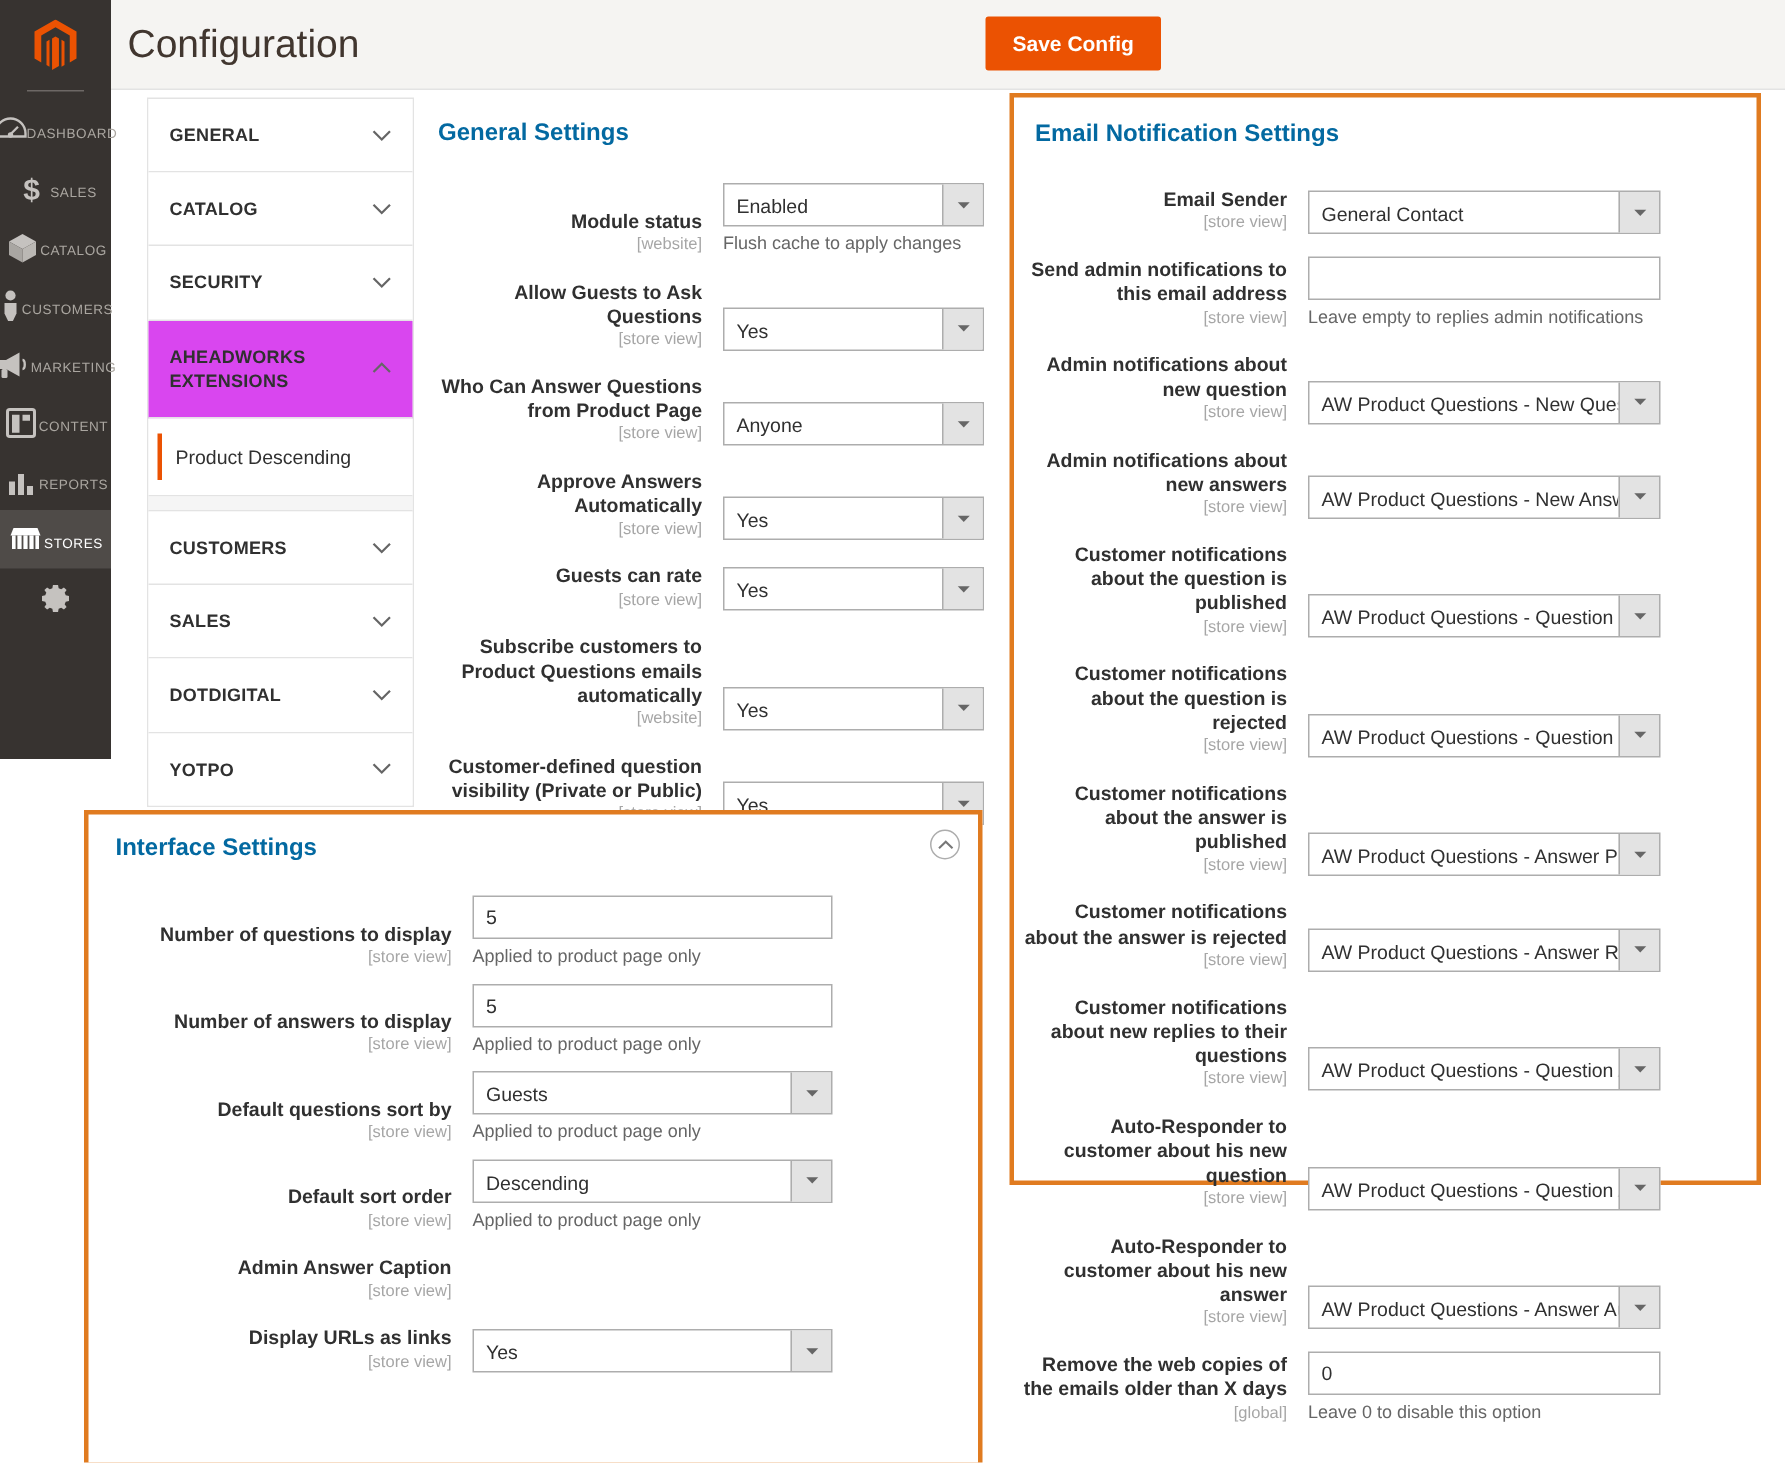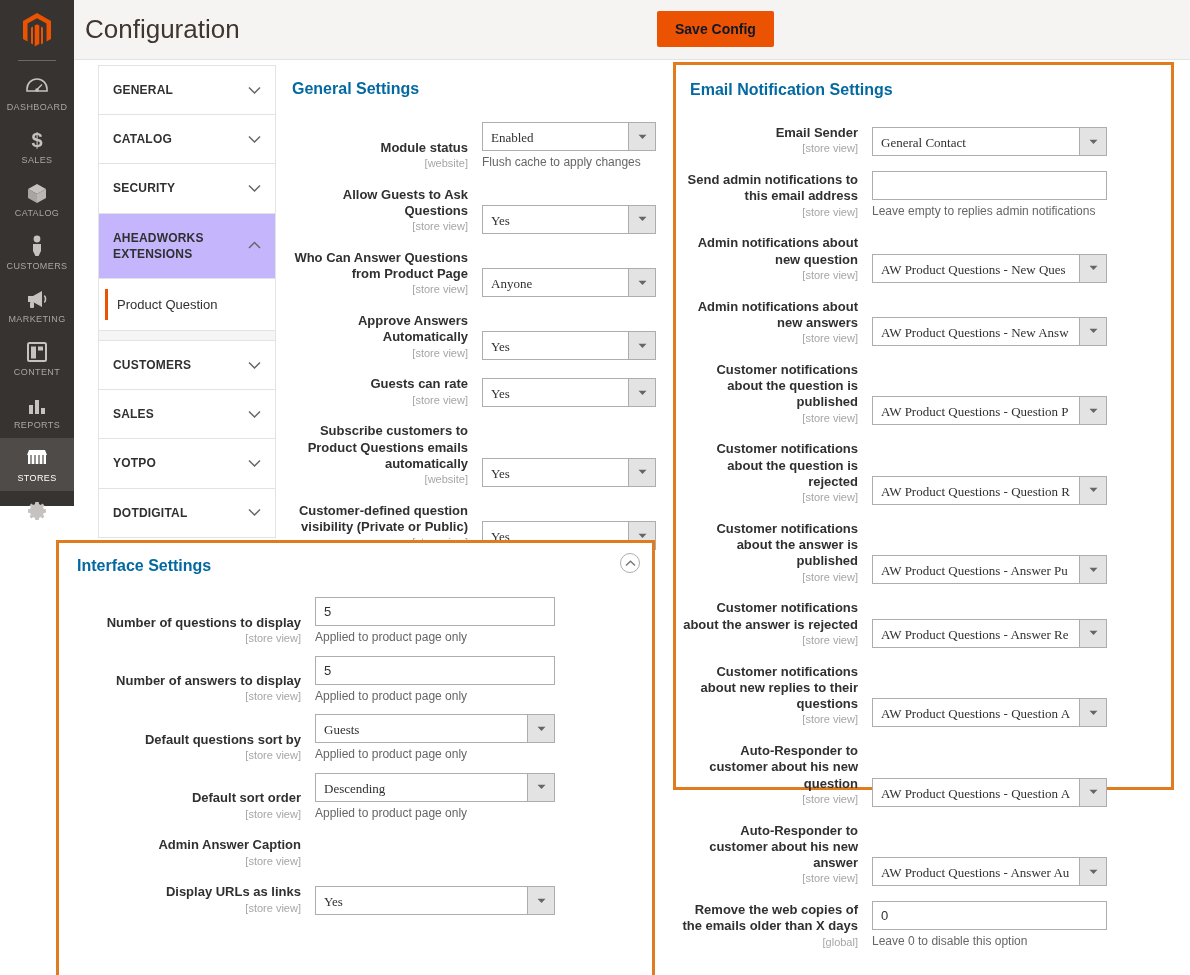--- a/index.html
+++ b/index.html
@@ -16,21 +16,21 @@
     position: absolute; left: 0; top: 0; width: 74px; height: 506px;
     background: #373330;
   }
   .logo-wrap {
     height: 60px; display:flex; align-items:center; justify-content:center;
   }
   .logo-sep {
     width: 38px; height: 1px; background:#6d6865; margin: 0 auto 6px auto;
   }
   .nav-item {
-    display:flex; flex-direction:column; align-items:center; justify-content:center;
+    display:flex; flex-direction:row; align-items:center; justify-content:center;
     padding: 9px 0 8px 0; color:#aaa6a0; cursor:pointer;
   }
   .nav-item.active { background:#4f4b48; color:#fff; }
   .nav-item .nav-label {
     font-size: 9px; letter-spacing:.4px; margin-top:4px; text-transform:uppercase;
     font-family: "Liberation Sans", sans-serif;
   }
   .nav-icon { width:24px; height:22px; display:flex; align-items:center; justify-content:center; }
   .nav-icon svg { display:block; }
 
@@ -39,42 +39,42 @@
     position:absolute; left:74px; top:0; width:1116px; height:60px;
     background:#f5f4f2; border-bottom:1px solid #e3e3e3;
   }
   .page-title {
     position:absolute; left:11px; top:14px;
     font-size:26px; color:#41362f; font-weight:400;
     font-family:"Liberation Sans", sans-serif;
   }
   .save-config-btn {
     position:absolute; left:583px; top:11px;
-    background:#eb5202; color:#0f172a; border:none;
+    background:#eb5202; color:#ffffff; border:none;
     padding:10px 18px; font-size:14px; font-weight:bold;
     font-family:"Liberation Sans", sans-serif; cursor:pointer;
     border-radius:2px;
   }
 
   
   .config-menu {
     position:absolute; left:98px; top:65px; width:178px;
     background:#fff; border:1px solid #e3e3e3;
   }
   .cm-item {
     padding:16px 14px; border-bottom:1px solid #e3e3e3;
     display:flex; align-items:center; justify-content:space-between;
     cursor:pointer; background:#fff;
   }
   .cm-item:last-child { border-bottom:none; }
   .cm-title {
     font-size:12px; font-weight:bold; color:#303030; letter-spacing:.2px;
     text-transform:uppercase; line-height:1.35;
   }
-  .cm-item.open { background:#c4b5fd; }
+  .cm-item.open { background:#d946ef; }
   .chev { width:13px; height:9px; flex:0 0 13px; margin-left:6px; }
   .chev svg { display:block; }
   .cm-sub {
     background:#fff; border-bottom:1px solid #e3e3e3; padding:6px 0 6px 0;
   }
   .cm-subitem {
     position:relative; padding:12px 12px 12px 18px;
     font-size:13px; color:#303030; cursor:pointer;
   }
   .cm-subitem.active::before {
@@ -94,21 +94,20 @@
     text-align:right; padding-right:14px; padding-top:6px;
     font-size:13px; font-weight:bold; color:#303030; line-height:1.25;
   }
   .scope {
     display:block; font-size:11px; font-weight:normal; color:#a6a6a6; margin-top:1px;
   }
   .field-ctrl { position:relative; }
   .sel {
     display:flex; align-items:stretch; border:1px solid #adadad; background:#fff;
     height:29px;
-    font-family:Liberation Serif, serif;
   }
   .sel .sel-text {
     flex:1; padding:5px 8px; font-size:13px; color:#303030;
     white-space:nowrap; overflow:hidden; line-height:19px;
   }
   .sel .sel-arrow {
     width:27px; border-left:1px solid #adadad; background:#e3e3e3;
     display:flex; align-items:center; justify-content:center;
   }
   .sel .sel-arrow svg { display:block; }
@@ -296,50 +295,50 @@
     <div class="cm-item open">
       <span class="cm-title">AHEADWORKS EXTENSIONS</span>
       <span class="chev">
         <svg viewBox="0 0 13 9">
             <path d="M1 7 L6.5 1.5 L12 7" fill="none" stroke="#666" stroke-width="1.5"></path>
           </svg>
       </span>
     </div>
     <div class="cm-sub">
       <div class="cm-subitem active">
-        <span>Product Question</span>
+        <span>Product Descending</span>
       </div>
     </div>
     <div class="cm-spacer"></div>
     <div class="cm-item">
       <span class="cm-title">CUSTOMERS</span>
       <span class="chev">
         <svg viewBox="0 0 13 9">
             <path d="M1 1.5 L6.5 7 L12 1.5" fill="none" stroke="#666" stroke-width="1.5"></path>
           </svg>
       </span>
     </div>
     <div class="cm-item">
       <span class="cm-title">SALES</span>
       <span class="chev">
         <svg viewBox="0 0 13 9">
             <path d="M1 1.5 L6.5 7 L12 1.5" fill="none" stroke="#666" stroke-width="1.5"></path>
           </svg>
       </span>
     </div>
     <div class="cm-item">
-      <span class="cm-title">YOTPO</span>
+      <span class="cm-title">DOTDIGITAL</span>
       <span class="chev">
         <svg viewBox="0 0 13 9">
             <path d="M1 1.5 L6.5 7 L12 1.5" fill="none" stroke="#666" stroke-width="1.5"></path>
           </svg>
       </span>
     </div>
     <div class="cm-item">
-      <span class="cm-title">DOTDIGITAL</span>
+      <span class="cm-title">YOTPO</span>
       <span class="chev">
         <svg viewBox="0 0 13 9">
             <path d="M1 1.5 L6.5 7 L12 1.5" fill="none" stroke="#666" stroke-width="1.5"></path>
           </svg>
       </span>
     </div>
   </div>
 
   <div class="fieldset" id="general-settings">
     <div class="fs-legend">General Settings</div>

